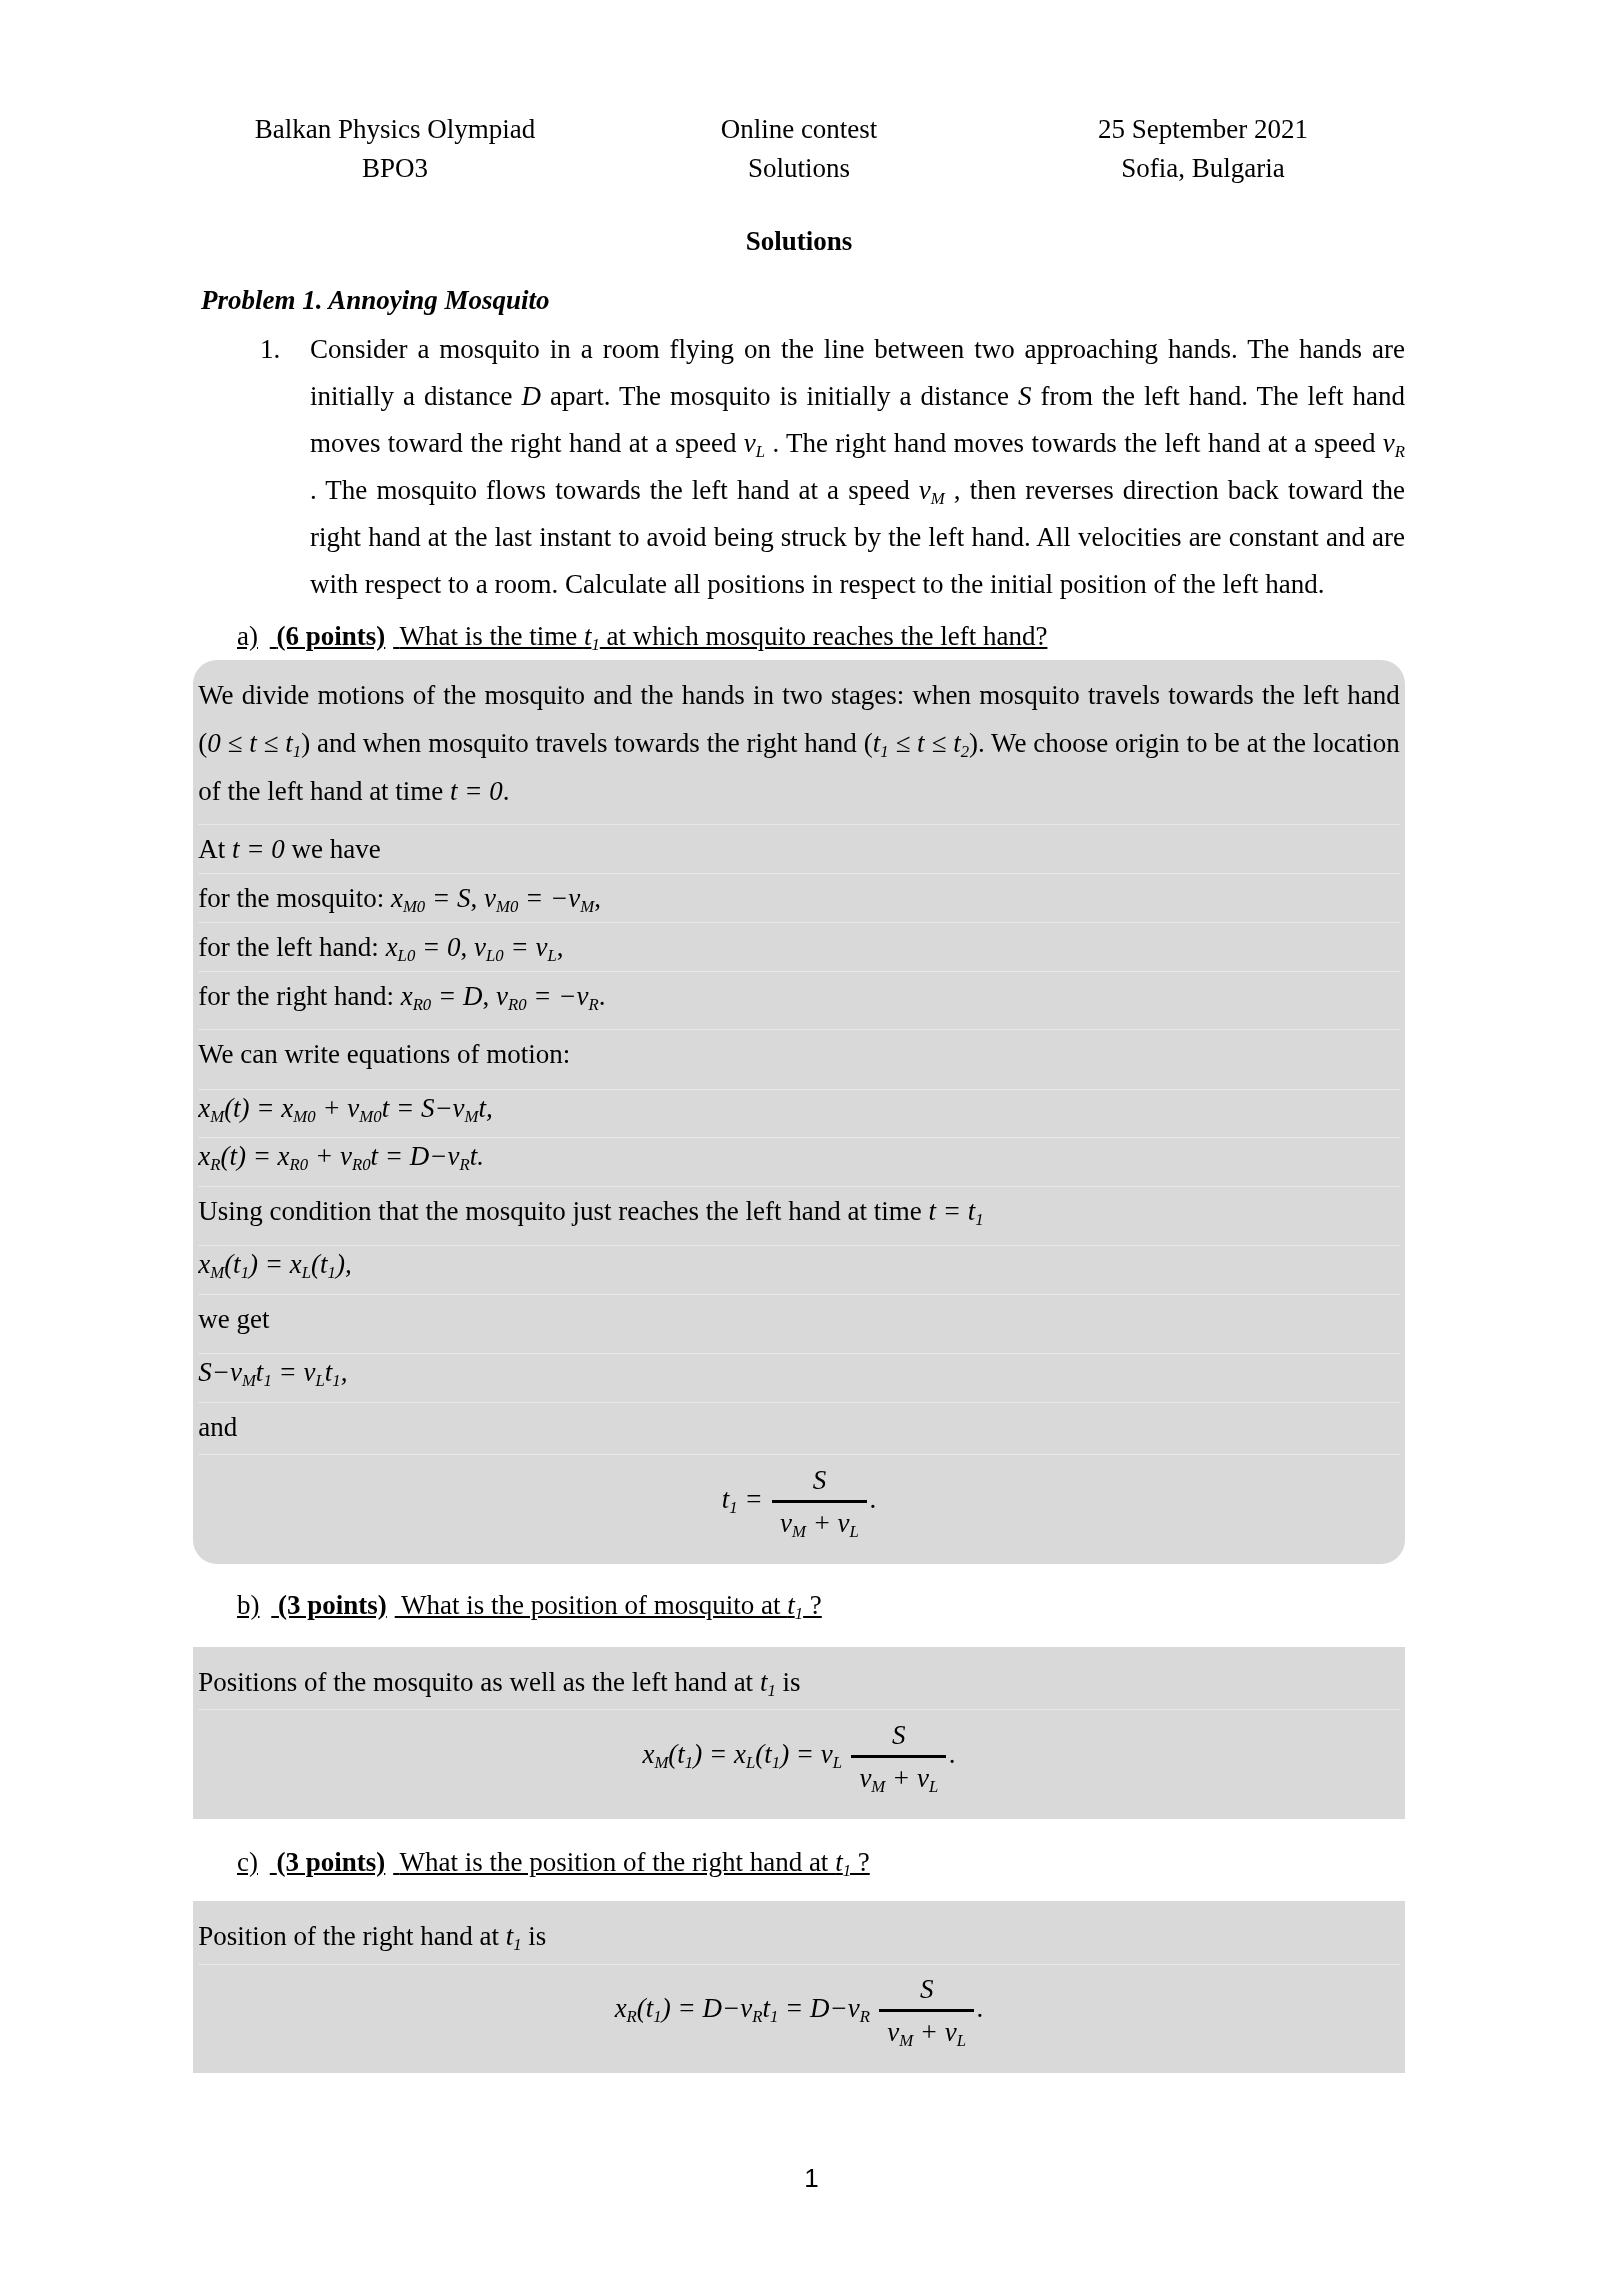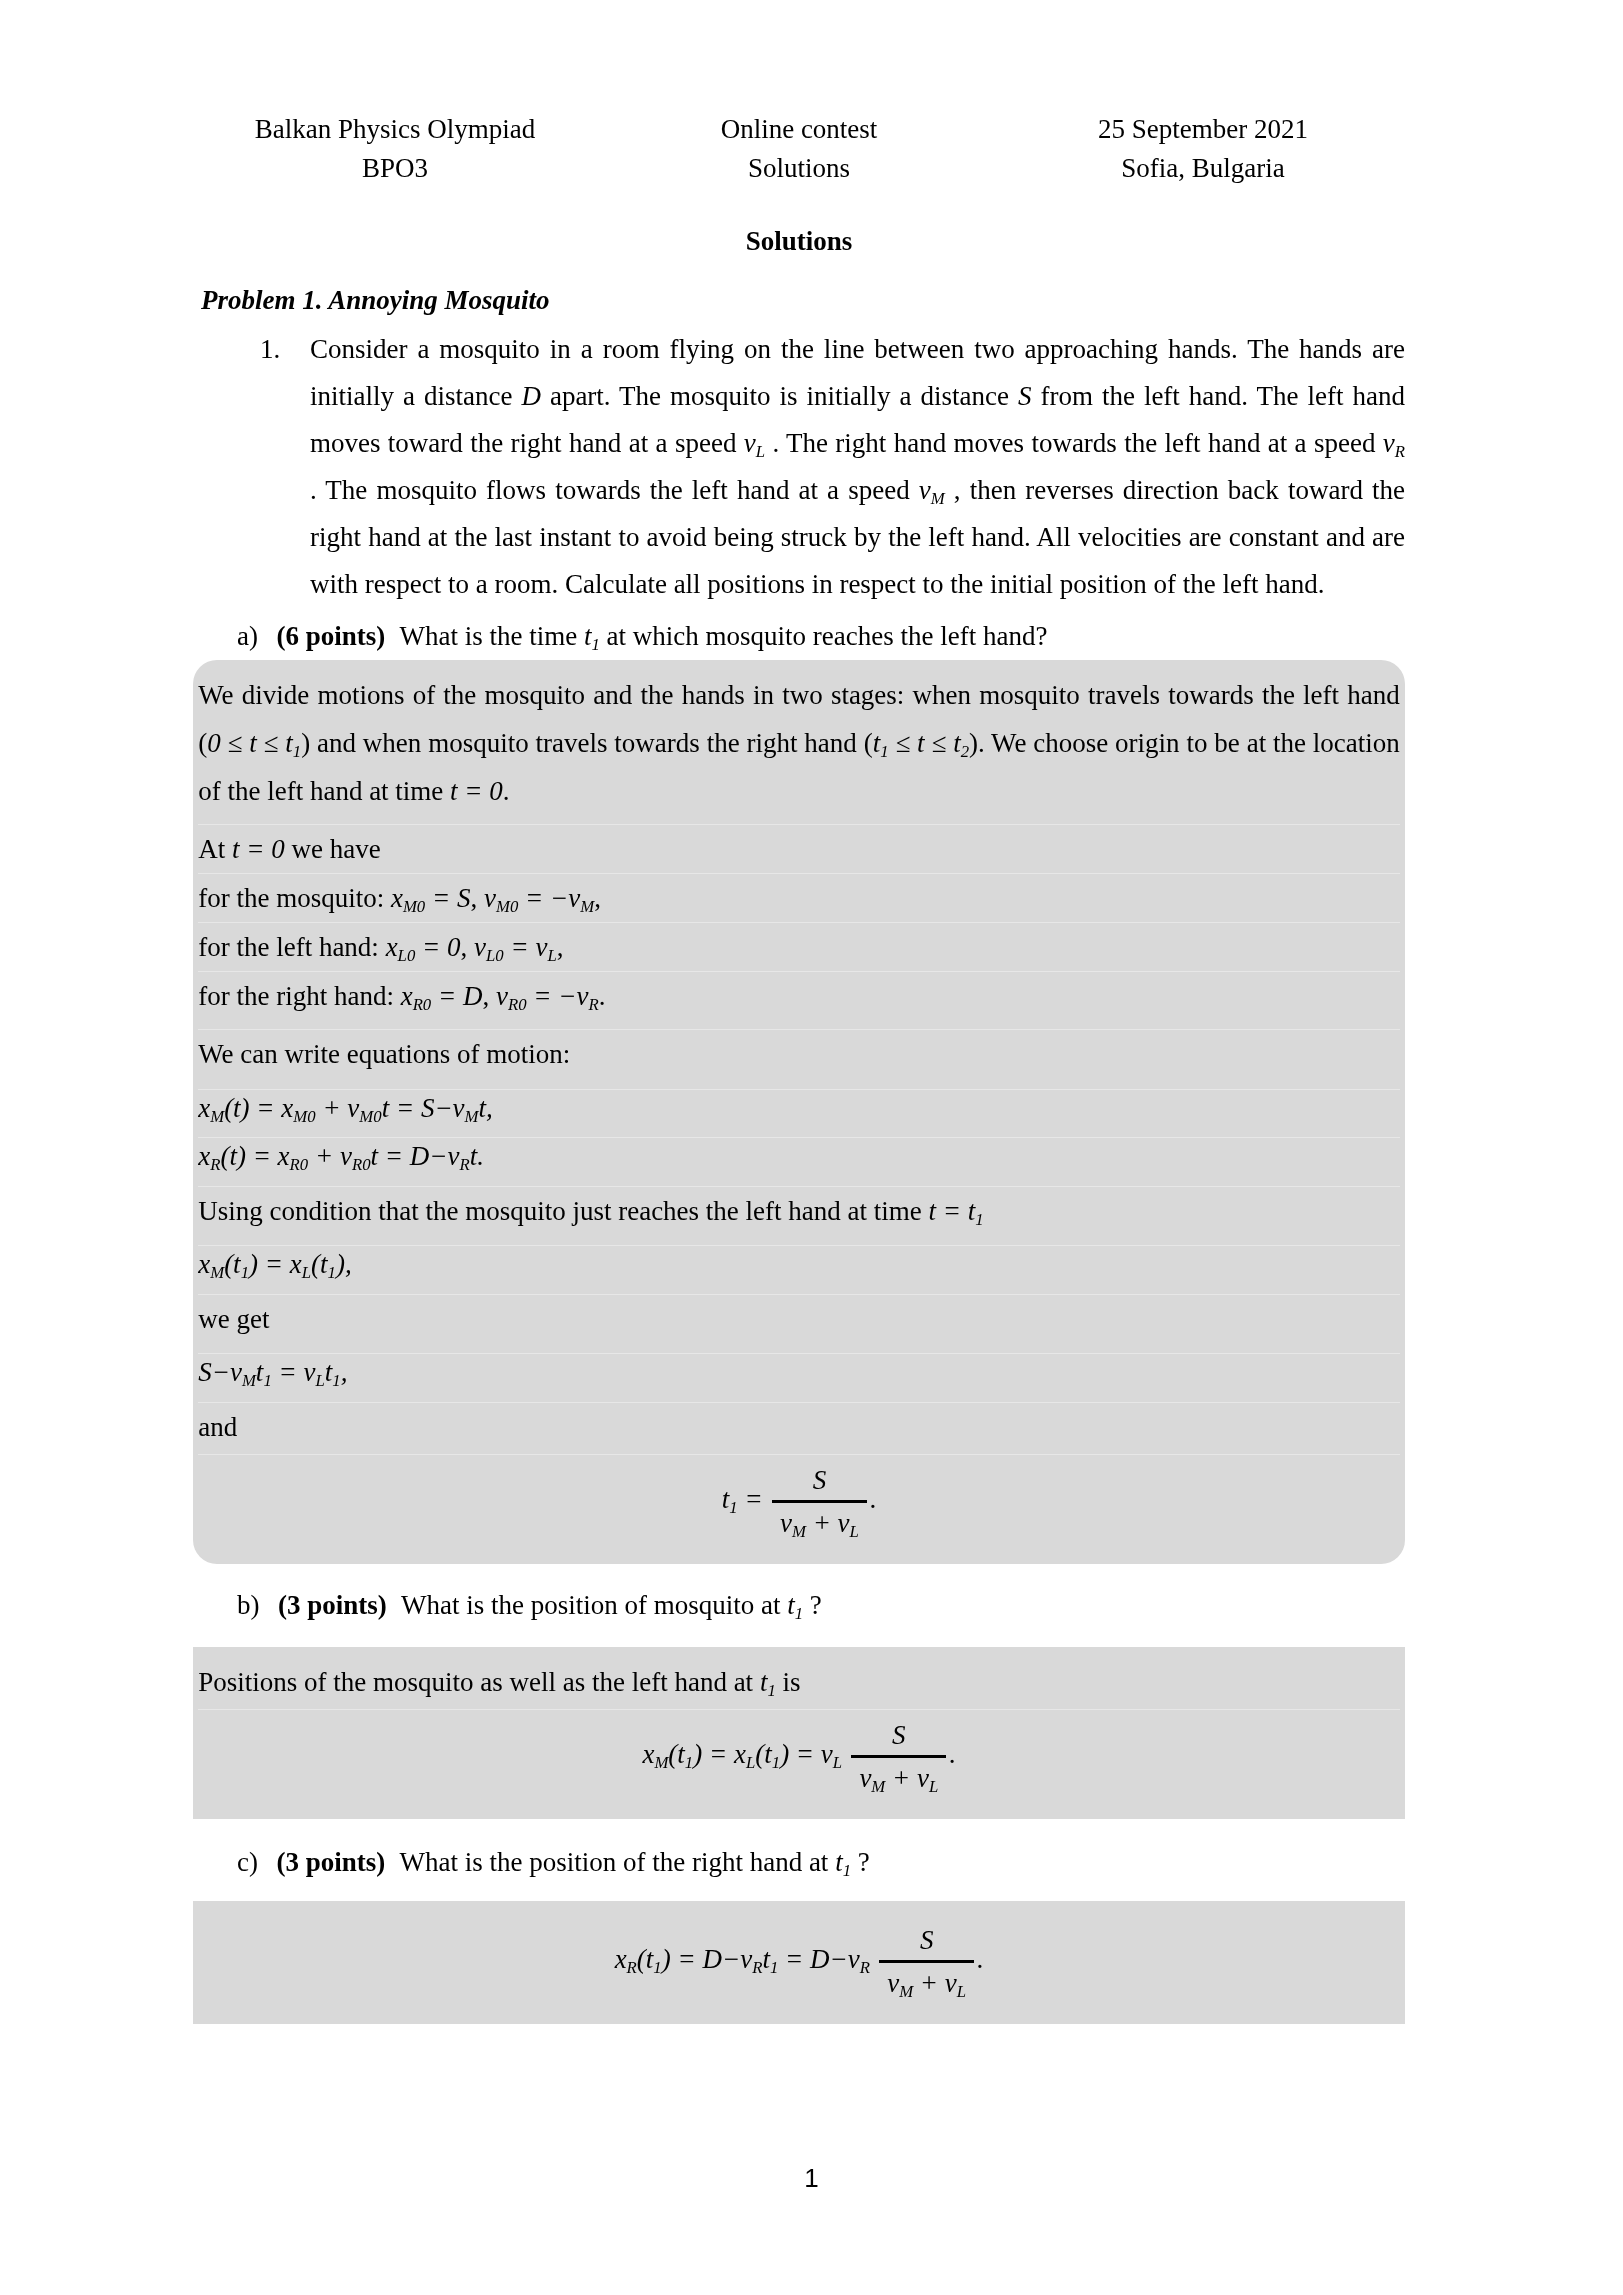--- a/index.html
+++ b/index.html
@@ -54,20 +54,21 @@
   }
   .prob-item .ptext {
     flex: 1 1 auto;
     text-align: justify;
   }
   
   .q-line {
     margin-left: 44px;
     line-height: 39px;
     white-space: nowrap;
+    text-decoration: underline;
   }
   .q-line .marker { margin-right: 11.8px; }
   .q-line .pts { font-weight: bold; margin-right: 7.9px; }
   .q-line.qa { margin-top: 9.2px; }
   .q-line.qb { margin-top: 22px; }
   .q-line.qc { margin-top: 23.6px; }
   
   .sol-box {
     background: #d9d9d9;
     padding: 10.5px 5.2px 13px 5.2px;
@@ -186,20 +187,21 @@
       </div>
     </div>
 
     <div class="q-line qc">
       <span class="marker">c)</span>
       <span class="pts">(3 points)</span>
       <span>What is the position of the right hand at <span class="m">t<sub>1</sub></span> ?</span>
     </div>
 
     <div class="sol-box box-c">
+      <div class="sol-block">Position of the right hand at <span class="m">t<sub>1</sub></span> is</div>
       <div class="eq-frac">
         <span><span class="m">x<sub>R</sub>(t<sub>1</sub>) = D−v<sub>R</sub>t<sub>1</sub> = D−v<sub>R</sub></span> </span><span class="frac"><span class="fnum"><span class="m">S</span></span><span class="fden"><span class="m">v<sub>M</sub> + v<sub>L</sub></span></span></span><span>.</span>
       </div>
     </div>
 
   </div>
 
   <div class="page-num">1</div>
 </div>
 

